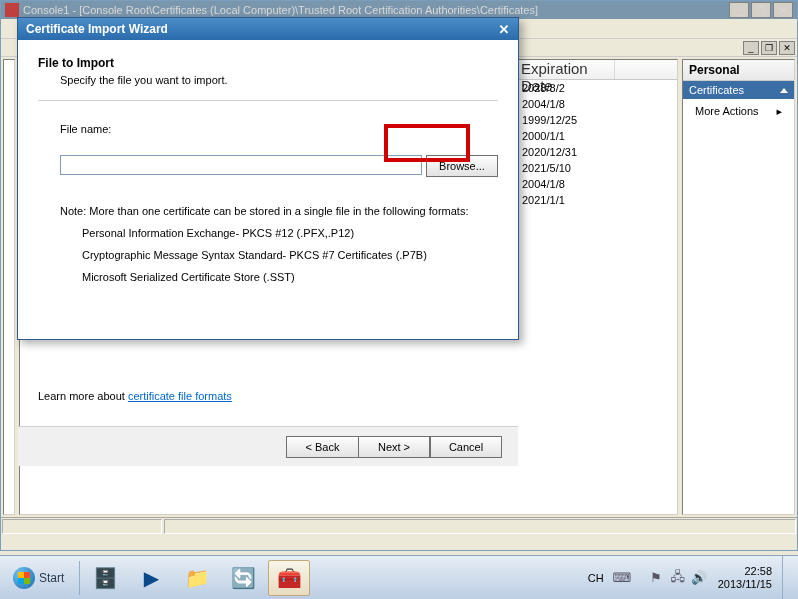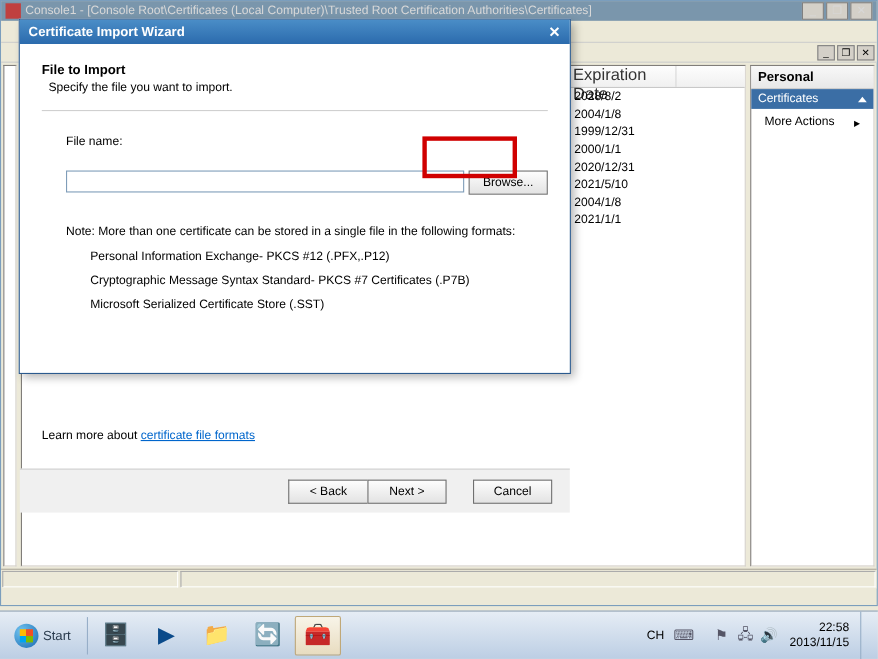--- a/index.html
+++ b/index.html
@@ -35,31 +35,31 @@
   .mmc-status { height: 18px; background: #ece9d8; border-top: 1px solid #aca899; display: flex; }
   .status-segment { flex: 1; border: 1px inset #fff; margin: 1px; }
 
   
   .wizard { position: absolute; top: 17px; left: 17px; width: 502px; height: 323px; background: #fff; border: 1px solid #2b5a8e; box-shadow: 4px 4px 8px rgba(0,0,0,0.3); z-index: 100; }
   .wizard-titlebar { height: 22px; background: linear-gradient(#4a8dc7, #2b6bad); color: #fff; display: flex; align-items: center; padding: 0 4px; font-weight: bold; font-size: 12px; }
   .wizard-title { flex: 1; padding-left: 4px; }
   .wizard-close { width: 20px; height: 18px; display: inline-flex; align-items: center; justify-content: center; font-size: 13px; cursor: pointer; color: #fff; }
   .wizard-body { padding: 12px 20px; height: 386px; position: relative; }
   .wiz-heading { font-weight: bold; font-size: 12px; margin-top: 4px; }
-  .wiz-sub { margin: 4px 0 0 6px; font-size: 11px; }
+  .wiz-sub { margin: 4px 0 0 22px; font-size: 11px; }
   .wiz-divider { border-top: 1px solid #d0d0d0; margin-top: 14px; }
   .wiz-label { margin-top: 22px; font-size: 11px; }
   .wiz-input-row { display: flex; margin-top: 20px; }
   .wiz-input { flex: 1; height: 20px; border: 1px solid #7f9db9; padding: 0 3px; font-size: 11px; }
   .wiz-browse { width: 72px; height: 22px; margin-left: 4px; background: linear-gradient(#fdfdfd,#e3e3e3); border: 1px solid #707070; font-size: 11px; cursor: pointer; }
   .wiz-note { margin-top: 28px; font-size: 11px; }
   .wiz-note-item { margin: 10px 0 0 22px; font-size: 11px; }
   .wiz-link-row { position: absolute; bottom: 24px; left: 20px; font-size: 11px; margin-top: 30px; }
   .wiz-link { color: #0066cc; text-decoration: underline; cursor: pointer; }
-  .wizard-buttons { height: 40px; border-top: 1px solid #d0d0d0; display: flex; align-items: center; justify-content: flex-end; padding-right: 16px; gap: 24px; background: #f0f0f0; }
+  .wizard-buttons { height: 40px; border-top: 1px solid #d0d0d0; display: flex; align-items: center; justify-content: flex-end; padding-right: 16px; gap: 0; background: #f0f0f0; }
   .wiz-btn { width: 72px; height: 22px; background: linear-gradient(#fdfdfd,#e3e3e3); border: 1px solid #707070; font-size: 11px; cursor: pointer; }
   .wiz-btn-pair { display: flex; }
   .wiz-btn-pair .wiz-btn:first-child { border-right: none; }
 
   
   .highlight-rect { position: absolute; border: 4px solid #d00000; width: 86px; height: 38px; left: 384px; top: 124px; pointer-events: none; z-index: 200; }
 
   
   .taskbar { position: absolute; bottom: 0; left: 0; width: 798px; height: 44px; background: linear-gradient(#e6edf5, #bccee4); border-top: 1px solid #8fa5be; display: flex; align-items: center; }
   .start-btn { height: 36px; padding: 0 8px; margin: 0 4px; display: flex; align-items: center; gap: 4px; border: 1px solid transparent; border-radius: 3px; cursor: pointer; }
@@ -109,21 +109,21 @@
         <div class="list-row">
             <span style="width:496px;text-align:right;display:inline-block">tation A...</span>
             <span>2028/8/2</span>
           </div>
         <div class="list-row">
             <span style="width:496px;text-align:right;display:inline-block">tation A...</span>
             <span>2004/1/8</span>
           </div>
         <div class="list-row">
             <span style="width:496px;text-align:right;display:inline-block">t Corp.</span>
-            <span>1999/12/31</span>
+            <span>1999/12/25</span>
           </div>
         <div class="list-row">
             <span style="width:496px;text-align:right;display:inline-block">oot Au...</span>
             <span>2000/1/1</span>
           </div>
         <div class="list-row">
             <span style="width:496px;text-align:right;display:inline-block"></span>
             <span>2020/12/31</span>
           </div>
         <div class="list-row">

